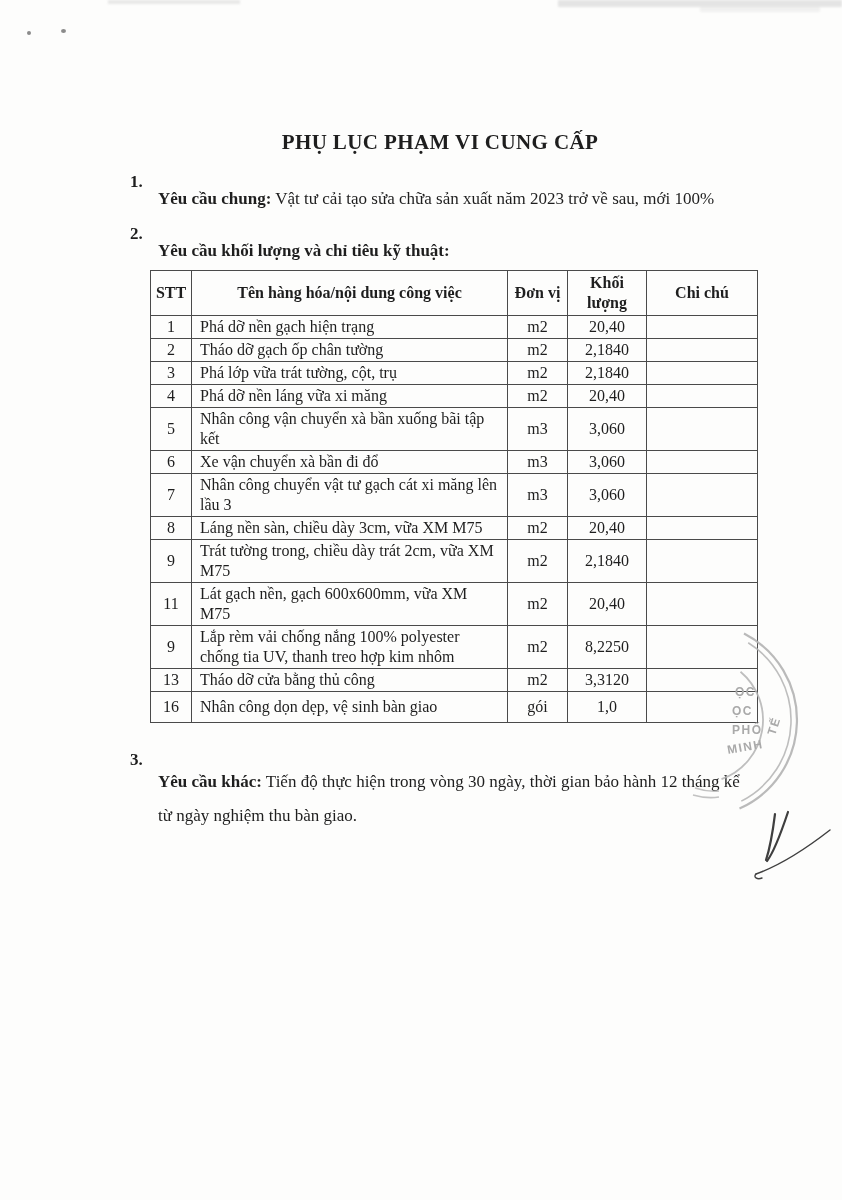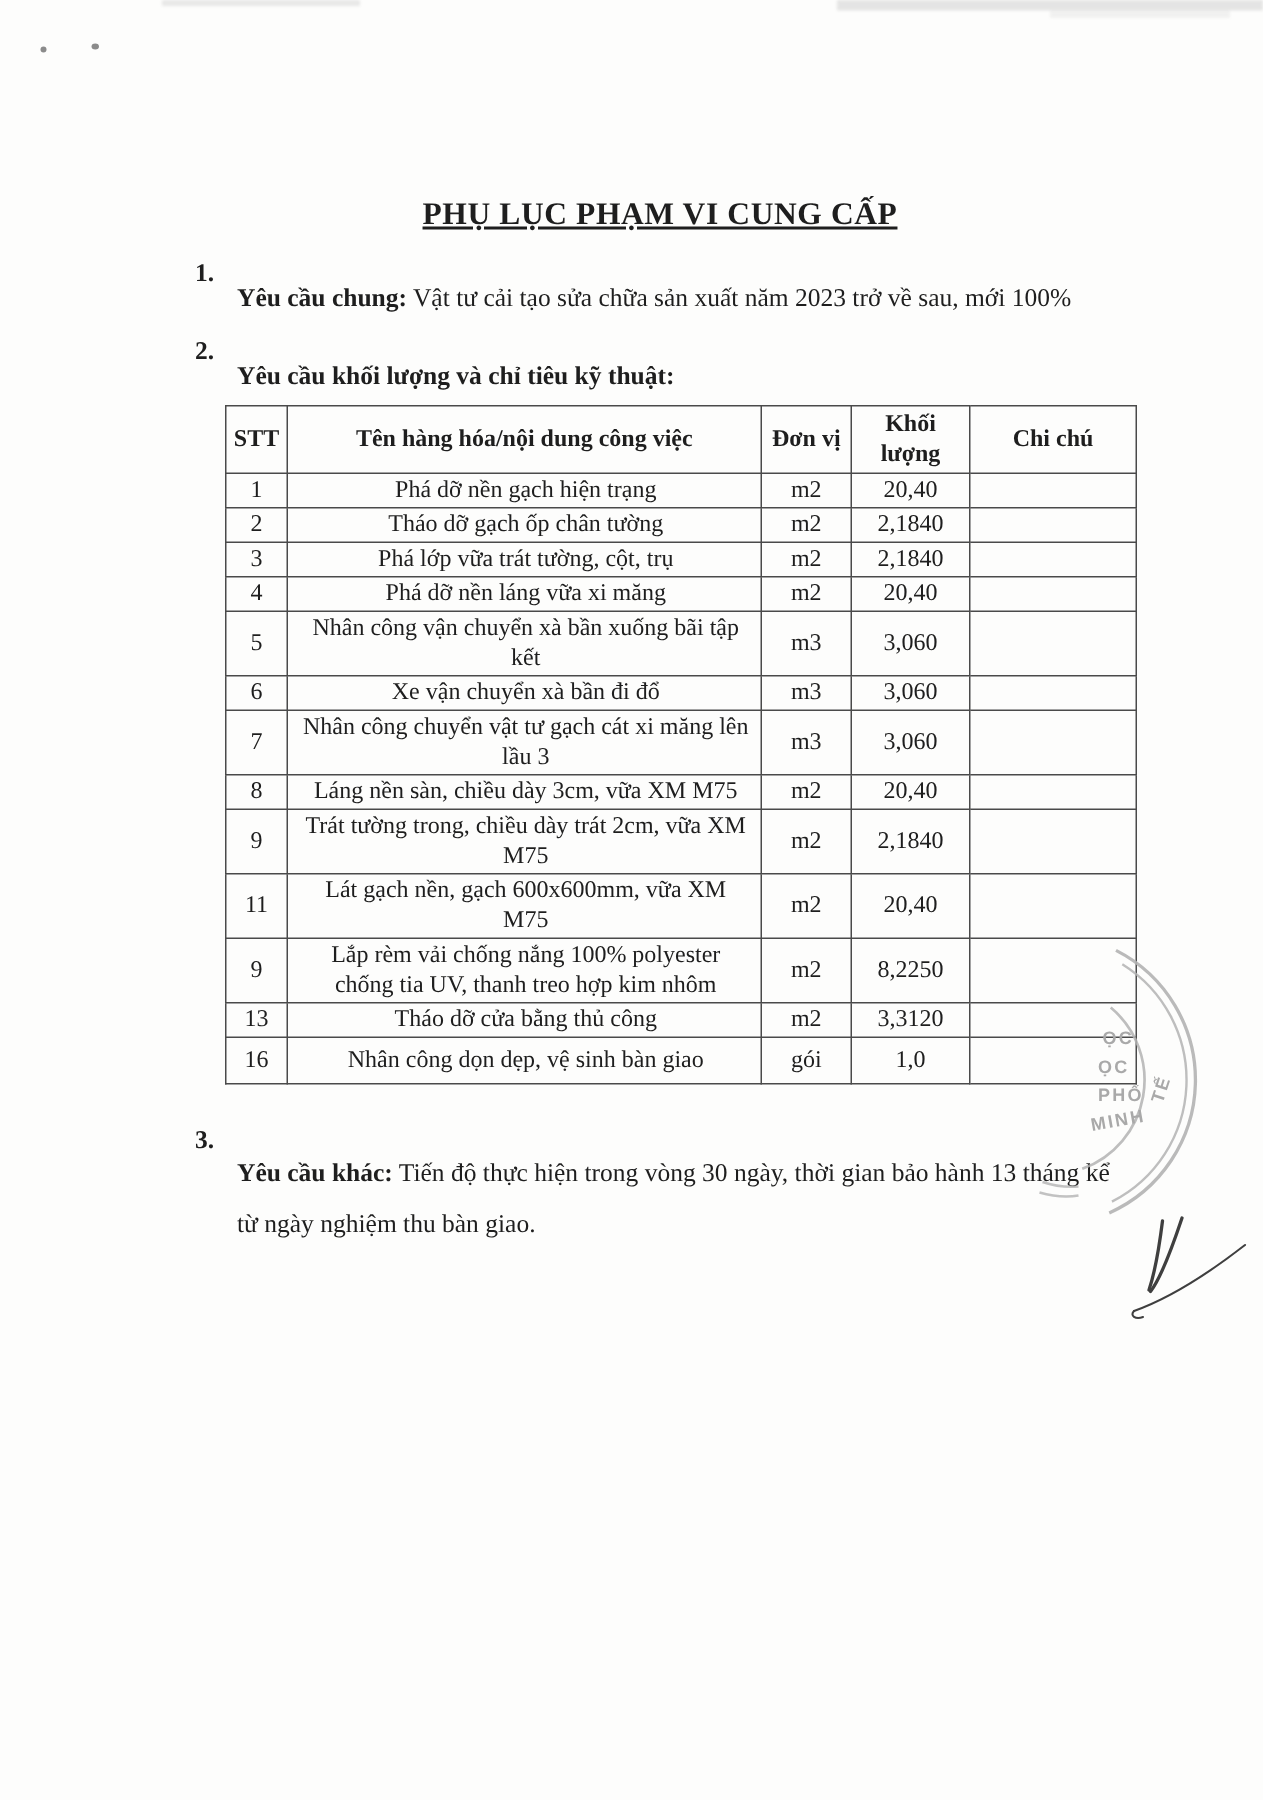--- a/index.html
+++ b/index.html
@@ -12,21 +12,20 @@
     font-family:"Liberation Serif", serif;
     color:#1e1e1e;
   }
   .content { padding:130px 72px 0 130px; width:640px; }
 
   .doc-title {
     margin:0; padding:0;
     font-size:21px; font-weight:bold;
     text-align:center; letter-spacing:0.4px;
     width:620px;
-    text-decoration:underline;
   }
 
   .sec { display:flex; margin-top:17px; font-size:17px; }
   .sec .sec-num { width:28px; flex:0 0 28px; font-weight:bold; }
   .sec .sec-body { flex:1; line-height:1.45;margin-top:15px; }
   .sec .sec-label { font-weight:bold; }
   .sec2 { margin-top:12px; }
   .sec3 { margin-top:27px; }
   .sec3 .sec-body { max-width:592px; line-height:2.0; }
 
@@ -38,21 +37,21 @@
   }
   .supply th, .supply td {
     border:1px solid #4a4a4a;
     font-size:16px; line-height:1.25;
     vertical-align:middle;
     overflow:hidden;
   }
   .supply thead th { font-weight:bold; text-align:center; padding:2px 2px; }
   .supply tbody td { padding:1px 3px; }
   .supply td.ctr { text-align:center; }
-  .supply td.name { text-align:center; padding-left:8px; padding-right:6px; }
+  .supply td.name { text-align:left; padding-left:8px; padding-right:6px; }
   .supply tr.tall td { height:28px; }
   .c-stt  { width:41px; }
   .c-name { width:316px; }
   .c-unit { width:60px; }
   .c-qty  { width:79px; }
   .c-note { width:111px; }
 
   
   .stamp { position:absolute; left:635px; top:630px; pointer-events:none; }
   .stamp text {
@@ -205,21 +204,21 @@
             <td class="name">Nhân công dọn dẹp, vệ sinh bàn giao</td>
             <td class="ctr">gói</td>
             <td class="ctr">1,0</td>
             <td class="ctr"></td>
           </tr>
       </tbody>
     </table>
 
     <div class="sec sec3">
       <span class="sec-num">3.</span>
-      <span class="sec-body"><span class="sec-label">Yêu cầu khác:</span><span> Tiến độ thực hiện trong vòng 30 ngày, thời gian bảo hành 13 tháng kể từ ngày nghiệm thu bàn giao.</span></span>
+      <span class="sec-body"><span class="sec-label">Yêu cầu khác:</span><span> Tiến độ thực hiện trong vòng 30 ngày, thời gian bảo hành 12 tháng kể từ ngày nghiệm thu bàn giao.</span></span>
     </div>
 
   </div>
 
   <svg class="stamp" width="200" height="180" viewBox="0 0 200 180">
     <g fill="none" stroke="#b3b3b3">
       <path d="M109 3.6 A97 97 0 0 1 104.5 178.6" stroke-width="2.2" opacity="0.9"></path>
       <path d="M113.2 12.8 A91 91 0 0 1 106.3 171.1" stroke-width="1.6" opacity="0.85"></path>
       <path d="M105.5 41.7 A63 63 0 0 1 86.5 149.2" stroke-width="1.8" opacity="0.85"></path>
       <path d="M60 158 q12 4 24 3 M58 165 q14 4 26 2" stroke-width="1.6" opacity="0.8"></path>

